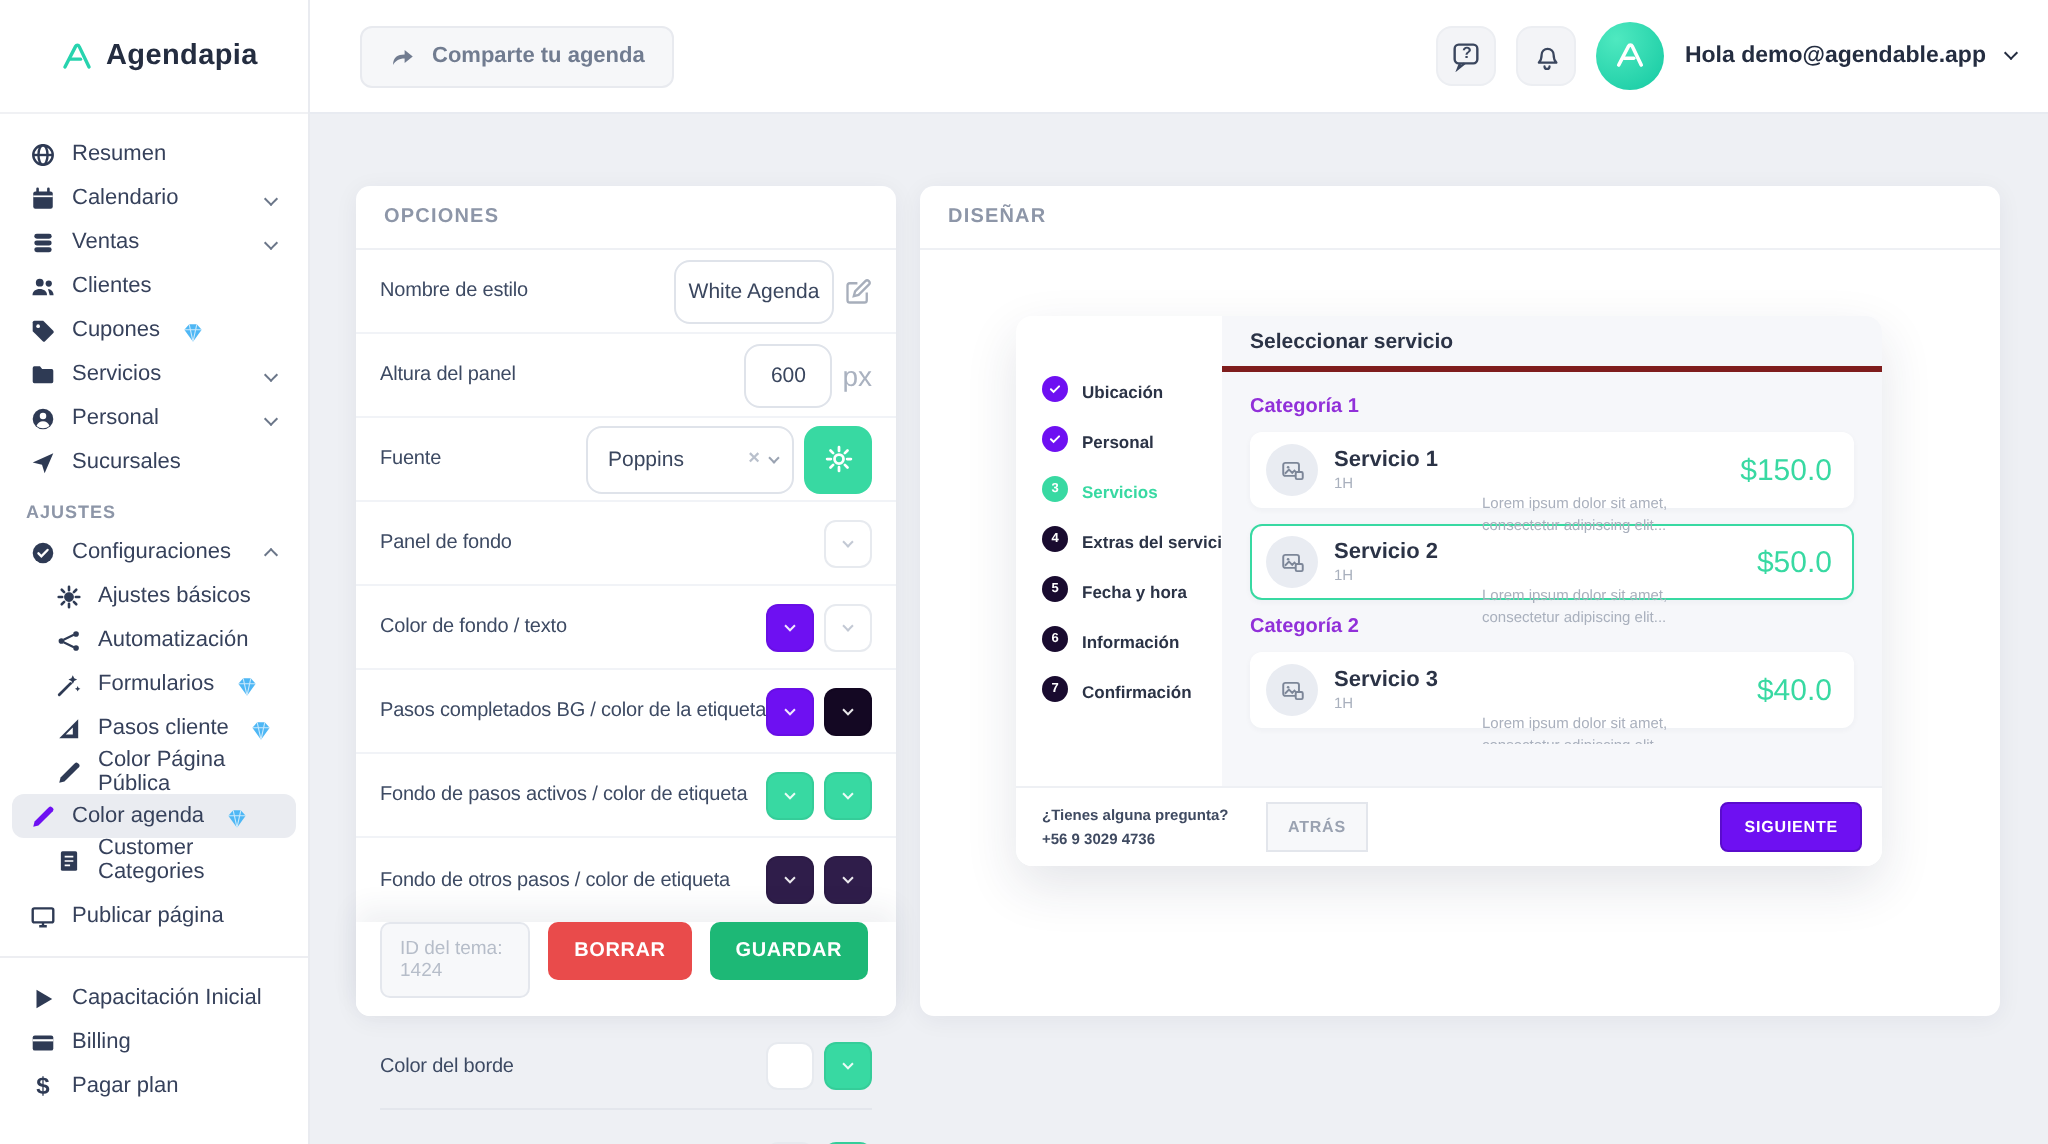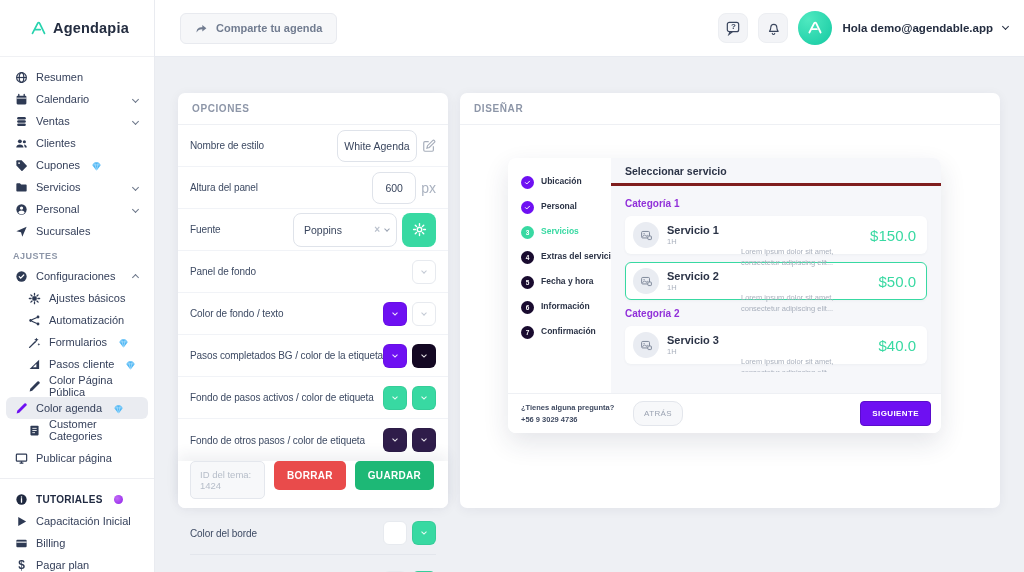--- a/index.html
+++ b/index.html
@@ -72,42 +72,42 @@
   .below-row { height:42px; display:flex; align-items:center; padding:0 12px; }
   .below-div { height:1px; background:#e3e6ec; margin:0 12px; }
   .below-row.partial { margin-top:7px; }
 
   
   .design { left:305px; top:36px; width:540px; height:415px; }
   .design-body { position:relative; height:383px; }
   .preview { position:absolute; left:48px; top:33px; width:433px; height:275px; background:#fff; border-radius:8px; box-shadow:0 10px 26px rgba(30,40,70,.12); display:flex; flex-direction:column; }
   .pv-main { display:flex; flex:1; min-height:0; }
   .pv-steps { width:103px; padding:18px 0 0 13px; flex:0 0 103px; }
-  .step { display:flex; align-items:flex-start; gap:7px; height:25px; cursor:pointer; }
+  .step { display:flex; align-items:flex-end; gap:7px; height:25px; cursor:pointer; }
   .step-c { width:13px; height:13px; border-radius:50%; flex:0 0 13px; display:flex; align-items:center; justify-content:center; color:#fff; font-size:6.5px; font-weight:700; }
   .step-c.done { background:#6e10f2; }
   .step-c.active { background:#38d9a2; }
   .step-c.pending { background:#190b2f; }
   .step-label { font-size:8.5px; font-weight:600; color:#2b3346; white-space:nowrap; }
   .step.active .step-label { color:#38d9a2; }
   .pv-content { flex:1; background:#f6f7fa; border-radius:0 8px 0 0; display:flex; flex-direction:column; min-width:0; }
   .pv-title { height:28px; display:flex; align-items:center; padding:0 14px; font-size:10.5px; font-weight:700; color:#2b3346; border-bottom:3px solid #7f1d1d; }
   .pv-body { padding:8px 14px 0 14px; overflow:hidden; }
   .cat-label { font-size:10px; font-weight:700; color:#9130d9; margin:4px 0 7px; }
   .svc-card { background:#fff; border-radius:6px; height:38px; display:flex; align-items:center; padding:0 10px 0 7px; gap:8px; margin-bottom:8px; cursor:pointer; border:1px solid transparent; box-shadow:0 1px 3px rgba(30,40,70,.04); }
   .svc-card.selected { border:1.5px solid #38d9a2; }
   .svc-ic { width:26px; height:26px; border-radius:50%; background:#e9ecf2; flex:0 0 26px; display:flex; align-items:center; justify-content:center; }
   .svc-nm { width:66px; flex:0 0 66px; }
   .svc-name { font-size:11px; font-weight:700; color:#2b3346; }
   .svc-dur { font-size:7.5px; color:#a9b0bd; margin-top:1px; }
   .svc-desc { font-size:7.5px; color:#a9b0bd; line-height:1.4; width:118px; flex:0 0 118px;margin-top:45px; }
   .svc-price { margin-left:auto; font-size:15px; color:#38d9a2; font-weight:500; }
   .pv-footer { height:40px; background:#fff; border-top:1px solid #eef0f4; border-radius:0 0 8px 8px; display:flex; align-items:center; padding:0 10px 0 13px; }
   .pv-question { font-size:7.5px; font-weight:600; color:#3f4a61; line-height:1.5; width:112px; }
-  .btn-back { background:#f7f8fa; border:1px solid #e3e6ec; color:#9aa2b1; font-size:8px; font-weight:400; padding:7px 10px; border-radius:10px; letter-spacing:.4px; cursor:pointer; font-family:"Liberation Sans",sans-serif; }
+  .btn-back { background:#f7f8fa; border:1px solid #e3e6ec; color:#9aa2b1; font-size:8px; font-weight:700; padding:7px 10px; border-radius:0; letter-spacing:.4px; cursor:pointer; font-family:"Liberation Sans",sans-serif; }
   .btn-next { margin-left:auto; background:#6e10f2; border:1px solid #5a0ccc; color:#fff; font-size:8px; font-weight:700; padding:7px 11px; border-radius:4px; letter-spacing:.4px; cursor:pointer; font-family:"Liberation Sans",sans-serif; }
 </style>
 </head>
 <body>
 
 <div class="sidebar">
   <div class="logo">
     <span style="display:flex">
       <svg width="17" height="17" viewBox="0 0 24 24" fill="none" stroke="#27d3ae" stroke-width="2.4" stroke-linecap="round" stroke-linejoin="round">
           <path d="M3.5 19L11 4.5c.6-1.1 2-1.1 2.5 0L20.5 19"></path>
@@ -299,31 +299,20 @@
           <svg viewBox="0 0 24 24" fill="none" stroke="currentColor" stroke-width="2.2">
             <rect x="2.5" y="4" width="19" height="13" rx="1.5"></rect>
             <path d="M8.5 20.5h7M12 17v3.5"></path>
           </svg>
         </span>
       <span>Publicar página</span>
     </div>
 
     <div class="nav-divider"></div>
 
-    <div class="nav-item bold">
-      <span class="icn">
-          <svg viewBox="0 0 24 24">
-            <circle cx="12" cy="12" r="9.5" fill="#1f2940"></circle>
-            <path d="M12 10.5V17" stroke="#fff" stroke-width="2.4" stroke-linecap="round"></path>
-            <circle cx="12" cy="7.3" r="1.4" fill="#fff"></circle>
-          </svg>
-        </span>
-      <span>TUTORIALES</span>
-      <span class="dot"></span>
-    </div>
     <div class="nav-item">
       <span class="icn">
           <svg viewBox="0 0 24 24">
             <path d="M6 3.5l14.5 8.5L6 20.5z" fill="currentColor"></path>
           </svg>
         </span>
       <span>Capacitación Inicial</span>
     </div>
     <div class="nav-item">
       <span class="icn">

